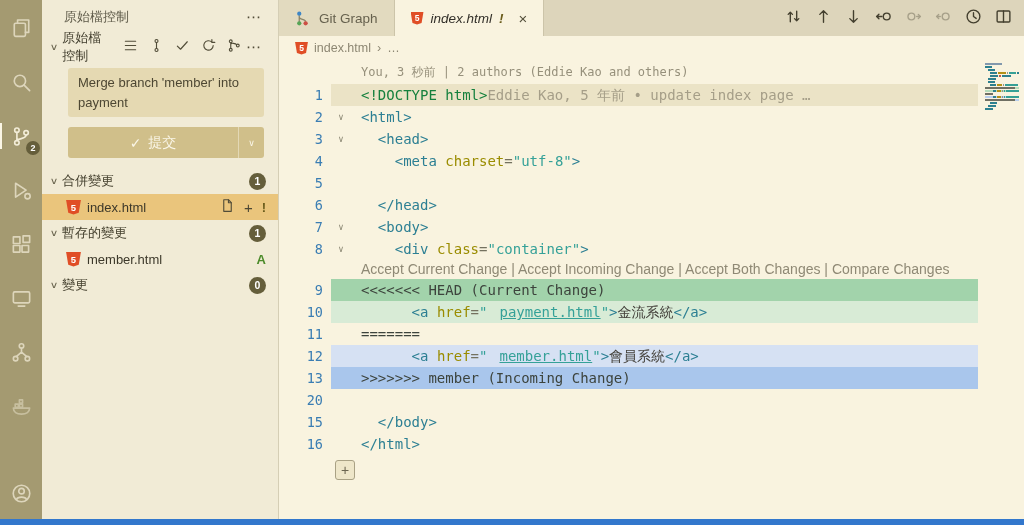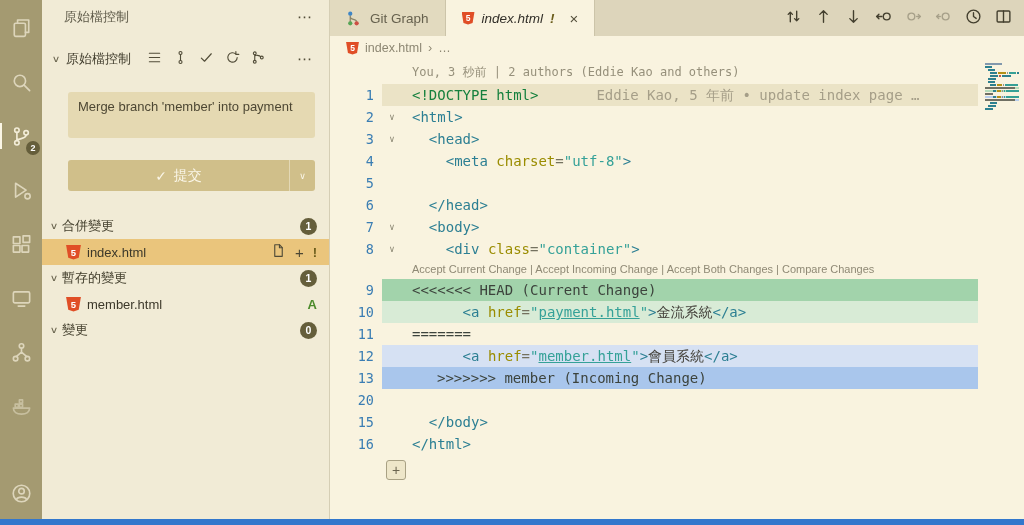--- a/index.html
+++ b/index.html
@@ -15,22 +15,22 @@
   .ab-item.active { opacity:1; }
   .ab-item.active::before { content:''; position:absolute; left:-7px; top:1px; width:2px; height:26px; background:#fbf6e6; }
   .ab-item.dim50 { opacity:.45; }
   .ab-bottom { margin-top:auto; }
   .ai { width:21px; height:21px; stroke:#f3edd8; fill:none; stroke-width:1.25; stroke-linecap:round; stroke-linejoin:round; }
   .ab-badge { position:absolute; right:-5px; bottom:-5px; background:#655e3b; color:#fff;
     font-size:9px; min-width:14px; height:14px; border-radius:50%; display:flex;
     align-items:center; justify-content:center; font-weight:bold; }
 
   
-  .sidebar { width:288px; background:#f1ebd6; border-right:1px solid #d5ceb5; display:flex;
-    flex-direction:column; font-size:13px; color:#45412f; flex:none;gap:12px; }
+  .sidebar { width:237px; background:#f1ebd6; border-right:1px solid #d5ceb5; display:flex;
+    flex-direction:column; font-size:13px; color:#45412f; flex:none; }
   .sb-title { height:34px; display:flex; align-items:center; padding:0 16px 0 22px; color:#5d5948; }
   .dots { margin-left:auto; font-size:15px; color:#514c38; letter-spacing:1px; cursor:pointer; }
   .panel-row { height:26px; display:flex; align-items:center; padding:0 16px 0 8px; gap:4px; color:#3f3b2b; }
   .chev { font-size:9px; color:#6b6650; transform:scaleX(1.3); display:inline-block; width:12px; text-align:center; }
   .panel-icons { display:flex; gap:11px; margin-left:12px; align-items:center; }
   .pi { width:15px; height:15px; stroke:#514c38; fill:none; stroke-width:1.2; stroke-linecap:round; stroke-linejoin:round; cursor:pointer; }
   .commit-box { margin:8px 14px 8px 26px; background:#e5d9b2; border-radius:3px;
     padding:5px 10px; color:#4d4733; line-height:1.5; min-height:46px; cursor:text; }
   .commit-btn { margin:2px 14px 10px 26px; height:31px; background:#d0bf8a; border-radius:3px;
     color:#faf6e8; display:flex; align-items:stretch; font-size:14px; cursor:pointer; }
@@ -70,35 +70,35 @@
     font-size:12.5px; color:#8d8773; flex:none; }
 
   .code-area { flex:1; position:relative; font-family:"DejaVu Sans Mono", monospace;
     font-size:14px; overflow:hidden; }
   .blame-header { padding:4px 0 3px 82px; font-size:12px; color:#96907b; }
   .code-line { display:flex; height:22px; line-height:22px; }
   .ln { width:52px; padding-right:8px; text-align:right; color:#3a7db3; font-size:13.5px; flex:none; }
   .line-body { flex:1; display:flex; margin-right:46px; min-width:0; }
   .fold { width:20px; text-align:center; color:#8a8672; font-size:9px; flex:none; }
   .content { white-space:pre; padding-left:10px; color:#43403a; }
-  .inline-blame { color:#a59e88; margin-left:58px; }
+  .inline-blame { color:#a59e88; }
   .hl-blame   .line-body { background:#ebe3c6; }
   .hl-cur-head .line-body { background:#a2d3ab; }
   .hl-cur      .line-body { background:#d8ebd6; }
   .hl-inc      .line-body { background:#d6e1f3; }
-  .hl-inc-head .line-body { background:#a9c6ec;gap:25px; }
+  .hl-inc-head .line-body { background:#a9c6ec; }
   .tk-doctype { color:#15803d; }
   .tk-tag { color:#2c7f93; }
   .tk-attr { color:#9a8c00; }
   .tk-op { color:#74715f; }
   .tk-str { color:#35a198; }
-  .tk-strlink { color:#35a198; text-decoration:underline; }
+  .tk-strlink { color:#35a198; text-decoration:underline;margin-left:12px; }
   .tk-text { color:#43403a; }
   .tk-marker { color:#3c433c; }
-  .codelens { height:19px; line-height:19px; padding-left:82px; font-size:11px;
+  .codelens { height:19px; line-height:19px; padding-left:82px; font-size:14px;
     color:#8f8975; font-family:"Liberation Sans", sans-serif; }
   .lens-link { cursor:pointer; }
   .add-btn { margin:5px 0 0 56px; width:20px; height:20px; border:1px solid #a9a184;
     background:#eee6c9; border-radius:3px; display:flex; align-items:center; justify-content:center;
     color:#6b6550; font-size:14px; cursor:pointer; font-family:"Liberation Sans", sans-serif; }
   .minimap { position:absolute; top:3px; right:5px; width:34px; overflow:hidden; }
   .mm-line { height:2px; margin-bottom:1px; display:flex; gap:1px; overflow:hidden; }
   .mm-seg { height:2px; flex:none; }
 
   .status-bar { height:6px; width:1024px; background:#3277cc; }

